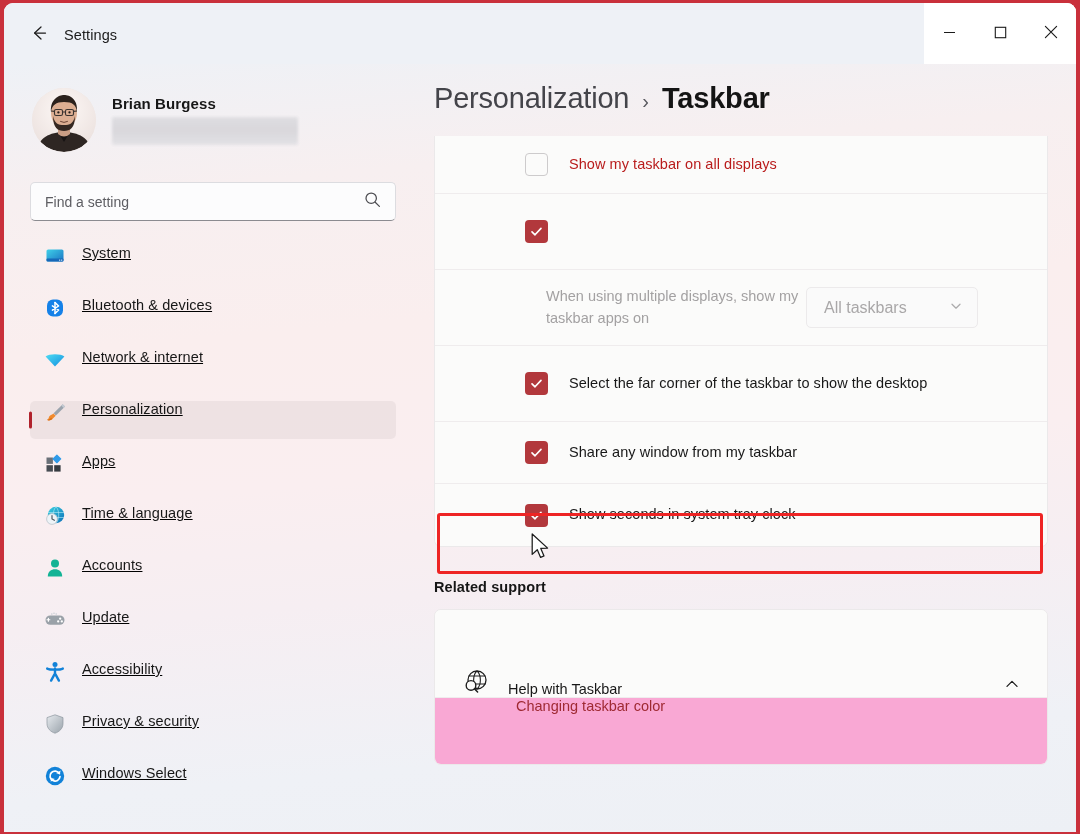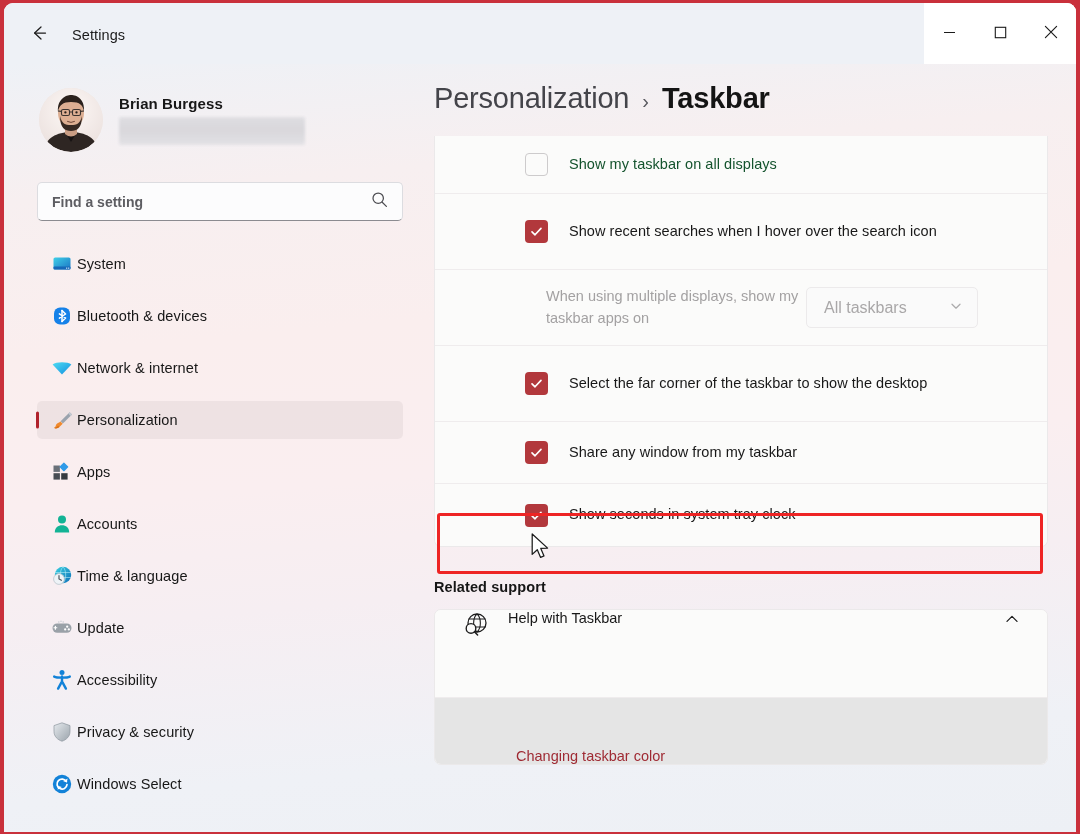--- a/index.html
+++ b/index.html
@@ -38,21 +38,21 @@
     height: 64px;
     background: linear-gradient(180deg, #eef1f6 0%, #eef1f6 100%);
   }
   .titlebar-left {
     position: absolute;
     left: 0; top: 0;
     height: 64px;
     display: flex;
     align-items: center;
     padding-left: 18px;
-    gap: 16px;
+    gap: 8px;
   }
   .back-btn {
     width: 34px; height: 34px;
     border-radius: 5px;
     display: flex; align-items: center; justify-content: center;
     cursor: pointer;
   }
   .app-title {
     font-size: 14.5px;
     color: #1b1b1b;
@@ -87,21 +87,21 @@
         #faeeee 34%,
         #faeef0 52%,
         #f6eef2 66%,
         #eff1f6 86%,
         #edf0f5 100%);
   }
 
   
   #sidebar {
     position: absolute;
-    left: 11px; top: 0;
+    left: 4px; top: 0;
     width: 416px;
     height: 100%;
     padding-left: 22px;
   }
 
   .account-row {
     display: flex;
     align-items: center;
     gap: 16px;
     margin-top: 20px;
@@ -146,36 +146,35 @@
     align-items: center;
     padding: 0 14px;
     cursor: text;
   }
   .search-box input {
     border: none; outline: none; background: transparent;
     font-family: "Liberation Sans", sans-serif;
     font-size: 14px;
     color: #7f1d1d;
     flex: 1;
-    font-weight: bold;
   }
   .search-box input::placeholder { color: #5d5d62; }
 
   #navlist { margin-top: 24px; }
   .nav-item {
     position: relative;
     display: flex;
-    align-items: center;
-    gap: 4px;
+    gap: 16px;
     height: 38px;
     width: 366px;
     border-radius: 5px;
     padding-left: 14px;
     margin-bottom: 14px;
     cursor: pointer;
+    text-decoration: underline;
   }
   .nav-item.selected { background: rgba(0,0,0,.048); }
   .nav-item.selected::before {
     content: "";
     position: absolute;
     left: -1px; top: 50%;
     transform: translateY(-50%);
     width: 3px; height: 17px;
     border-radius: 2px;
     background: #b0222c;
@@ -263,21 +262,21 @@
     background: transparent;
     border: 1.4px solid #cdcbcc;
   }
   .row-label {
     font-size: 14.5px;
     color: #181818;
     line-height: 1.45;
     max-width: 420px;
     letter-spacing: .05px;
   }
-  .row-label.disabled { color: #14532d; }
+  .row-label.disabled { color: #b91c1c; }
 
   
   .dd-row {
     display: flex;
     align-items: center;
     width: 100%;
     padding-left: 90px;
     justify-content: center;
     padding-right: 0px;
   }
@@ -303,40 +302,40 @@
   .section-title {
     margin-top: 32px;
     font-size: 14.5px;
     font-weight: bold;
     color: #161616;
     letter-spacing: .1px;
   }
   .card.support { margin-top: 14px; }
   .support-row {
     display: flex;
-    align-items: flex-start;
+    align-items: flex-end;
     height: 88px;
     padding: 0 26px 0 25px;
     border-bottom: 1px solid #efeced;
     cursor: pointer;
     background: #fbfbfa;
   }
   .support-icon { width: 32px; flex: 0 0 auto; display: flex; align-items: center; }
   .support-label {
     flex: 1;
     font-size: 14.5px;
     color: #181818;
     padding-left: 16px;
   }
   .link-row {
     display: flex;
-    align-items: flex-end;
+    align-items: flex-start;
     height: 66px;
     padding-left: 81px;
-    background: #e5e5e5;
+    background: #f9a8d4;
     cursor: pointer;
   }
   .support-link {
     font-size: 14.5px;
     color: #9f2a33;
   }
 
   
   #annotation {
     position: absolute;
@@ -529,48 +528,48 @@
                 <rect x="10.2" y="12.2" width="6.4" height="6.4" fill="#353a40"></rect>
                 <rect x="9.6" y="2.6" width="6.6" height="6.6" rx="0.6" fill="#2f9ae8" transform="rotate(45 12.9 5.9)"></rect>
               </svg>
             </span>
             <span class="nav-label">Apps</span>
           </div>
 
           <div class="nav-item">
             <span class="nav-icon">
               <svg width="22" height="22" viewBox="0 0 22 22">
-                <circle cx="11" cy="6.6" r="4" fill="#13b395"></circle>
-                <path d="M3.8 19.4 C3.8 14.6 7.1 12.3 11 12.3 C14.9 12.3 18.2 14.6 18.2 19.4 Z" fill="#13b395"></path>
-              </svg>
-            </span>
-            <span class="nav-label">Accounts</span>
-          </div>
-
-          <div class="nav-item">
-            <span class="nav-icon">
-              <svg width="22" height="22" viewBox="0 0 22 22">
                 <defs>
                     <linearGradient id="gglobe" x1="0" y1="0" x2="1" y2="1">
                   <stop offset="0%" stop-color="#39d0e0"></stop>
                       <stop offset="100%" stop-color="#0e6fb8"></stop>
                 </linearGradient>
                   </defs>
                 <circle cx="12" cy="10" r="8.2" fill="url(#gglobe)"></circle>
                 <path d="M12 1.8 C8.4 5 8.4 15 12 18.2 M12 1.8 C15.6 5 15.6 15 12 18.2 M4 7.5 H20 M4 12.5 H20" stroke="#bff0fa" stroke-width=".75" fill="none" opacity=".75"></path>
                 <circle cx="8" cy="14" r="5.4" fill="#eef3f7" stroke="#b9c4cc" stroke-width=".8"></circle>
                 <path d="M8 10.6 V14 L10.4 15.3" stroke="#4a545c" stroke-width="1.15" fill="none" stroke-linecap="round"></path>
               </svg>
             </span>
             <span class="nav-label">Time &amp; language</span>
           </div>
 
           <div class="nav-item">
             <span class="nav-icon">
               <svg width="22" height="22" viewBox="0 0 22 22">
+                <circle cx="11" cy="6.6" r="4" fill="#13b395"></circle>
+                <path d="M3.8 19.4 C3.8 14.6 7.1 12.3 11 12.3 C14.9 12.3 18.2 14.6 18.2 19.4 Z" fill="#13b395"></path>
+              </svg>
+            </span>
+            <span class="nav-label">Accounts</span>
+          </div>
+
+          <div class="nav-item">
+            <span class="nav-icon">
+              <svg width="22" height="22" viewBox="0 0 22 22">
                 <rect x="1.5" y="6.4" width="19" height="9.4" rx="4.7" fill="#9aa1a8"></rect>
                 <path d="M4.4 9.3 V12.2 M3 10.75 H5.8" stroke="#fff" stroke-width="1.2" stroke-linecap="round"></path>
                 <circle cx="16.2" cy="9.7" r="1.15" fill="#fff"></circle>
                 <circle cx="17.8" cy="12.4" r="1.15" fill="#fff"></circle>
                 <circle cx="14.2" cy="12.4" r="1.15" fill="#fff"></circle>
                 <circle cx="7.8" cy="5.1" r=".75" fill="#c6ccd2"></circle>
                 <circle cx="10" cy="4.3" r=".75" fill="#c6ccd2"></circle>
                 <circle cx="12.2" cy="5.1" r=".75" fill="#c6ccd2"></circle>
               </svg>
             </span>
@@ -636,21 +635,20 @@
             </div>
           </div>
 
           <div class="row tall">
             <div class="check-wrap">
               <span class="cbox checked">
                 <svg width="15" height="15" viewBox="0 0 15 15">
                   <path d="M3 7.8 L6 10.8 L12 4.4" stroke="#fff" stroke-width="1.65" fill="none" stroke-linecap="round" stroke-linejoin="round"></path>
                 </svg>
               </span>
-              <span class="row-label">Show recent searches when I hover over the search icon</span>
             </div>
           </div>
 
           <div class="row tall">
             <div class="dd-row">
               <span class="dd-label">When using multiple displays, show my taskbar apps on</span>
               <div class="dropdown">
                 <span class="dd-value">All taskbars</span>
                 <span>
                   <svg width="14" height="14" viewBox="0 0 14 14">

